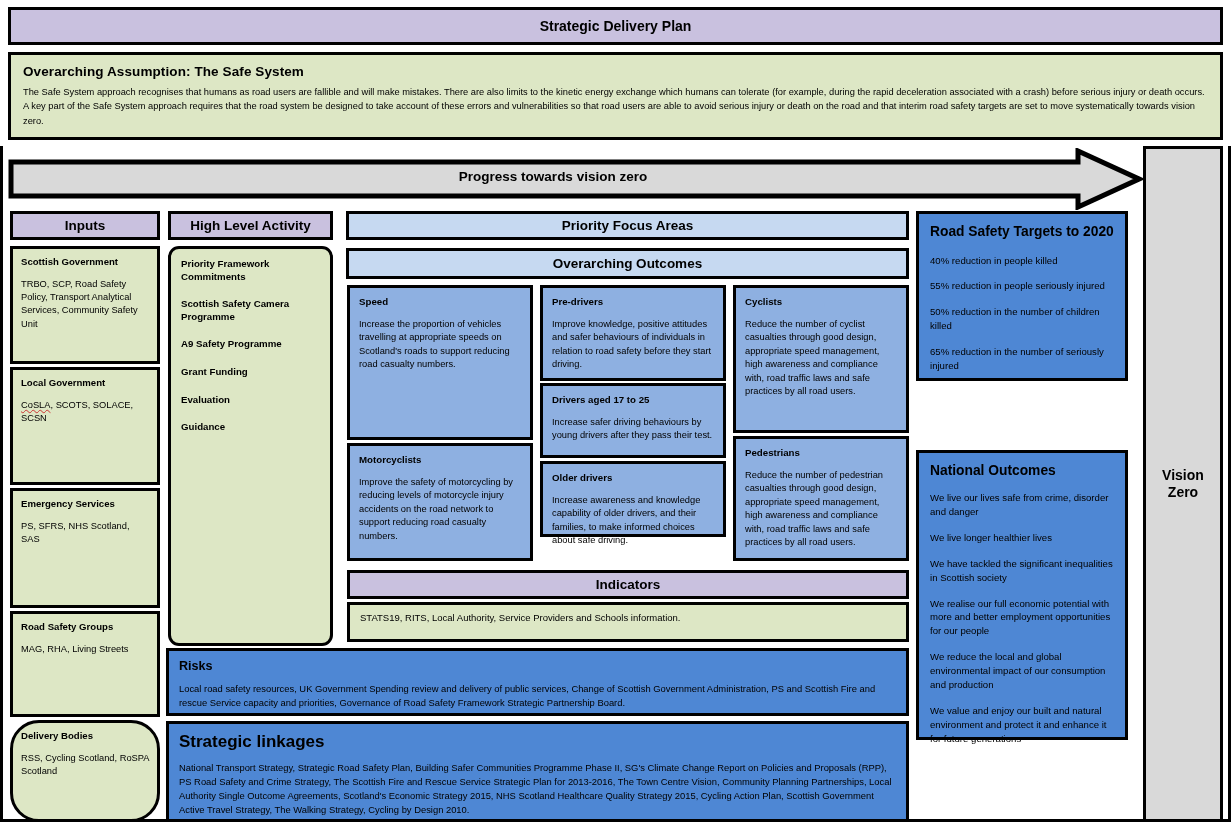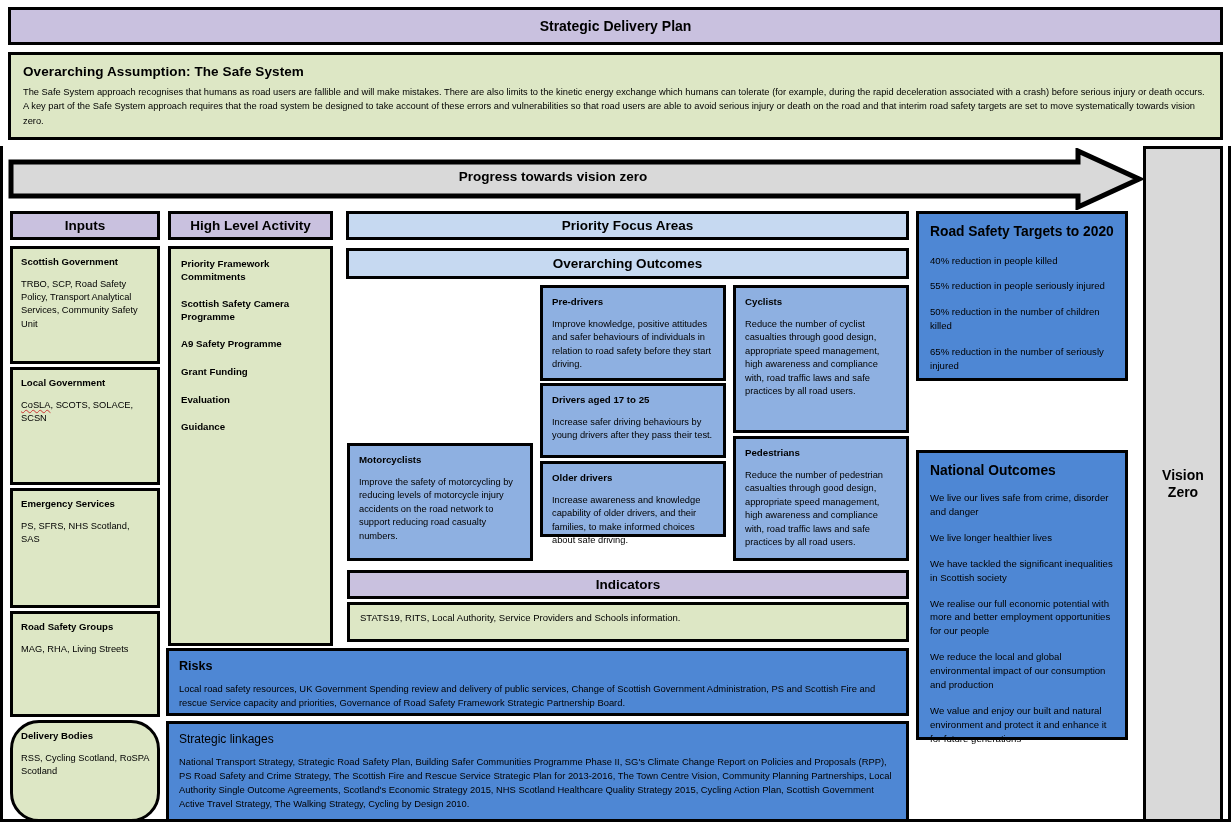--- a/index.html
+++ b/index.html
@@ -107,20 +107,21 @@
   #in-0 { top: 246px; height: 118px; }
   #in-1 { top: 367px; height: 118px; }
   #in-2 { top: 488px; height: 120px; }
   #in-3 { top: 611px; height: 106px; }
   #in-4 { top: 720px; height: 102px; border-radius: 29px; }
 
   
   #activity {
     left: 168px; top: 246px; width: 165px; height: 400px;
     padding: 9px 10px;
+    border-radius: 11px;
   }
   #activity .item {
     font-size: 9.7px; font-weight: bold; line-height: 1.3;
     margin-bottom: 15px;
   }
 
   
   #overarching {
     left: 346px; top: 248px; width: 563px; height: 31px;
     font-size: 13.5px;
@@ -153,21 +154,21 @@
     left: 166px; top: 648px; width: 743px; height: 68px;
     padding: 8px 10px 6px 10px;
   }
   #risks h3 { margin: 0 0 9px 0; font-size: 12.6px; font-weight: bold; }
   #risks p  { margin: 0; font-size: 9.4px; line-height: 1.48; }
 
   #linkages {
     left: 166px; top: 721px; width: 743px; height: 101px;
     padding: 8px 10px 6px 10px;
   }
-  #linkages h3 { margin: 0 0 9px 0; font-size: 12px; font-weight: normal; }
+  #linkages h3 { margin: 0 0 9px 0; font-size: 17px; font-weight: bold; }
   #linkages p  { margin: 0; font-size: 9.4px; line-height: 1.5; }
 
   
   #targets {
     left: 916px; top: 211px; width: 212px; height: 170px;
     padding: 10px 11px;
   }
   #targets h3 { margin: 0 0 13px 0; font-size: 13.8px; font-weight: bold; line-height: 1.2; }
   #targets .li { font-size: 9.6px; line-height: 1.45; margin-bottom: 12px; }
 
@@ -251,20 +252,24 @@
     <div class="item">A9 Safety Programme</div>
     <div class="item">Grant Funding</div>
     <div class="item">Evaluation</div>
     <div class="item">Guidance</div>
   </div>
 
   <div class="bx blue-lt title-center" id="overarching">
     <span>Overarching Outcomes</span>
   </div>
 
+  <div class="bx blue-md fa" id="fa-speed">
+    <div class="t">Speed</div>
+    <div class="d">Increase the proportion of vehicles travelling at appropriate speeds on Scotland's roads to support reducing road casualty numbers.</div>
+  </div>
 
   <div class="bx blue-md fa" id="fa-motorcyclists">
     <div class="t">Motorcyclists</div>
     <div class="d">Improve the safety of motorcycling by reducing levels of motorcycle injury accidents on the road network to support reducing road casualty numbers.</div>
   </div>
 
   <div class="bx blue-md fa" id="fa-predrivers">
     <div class="t">Pre-drivers</div>
     <div class="d">Improve knowledge, positive attitudes and safer behaviours of individuals in relation to road safety before they start driving.</div>
   </div>

